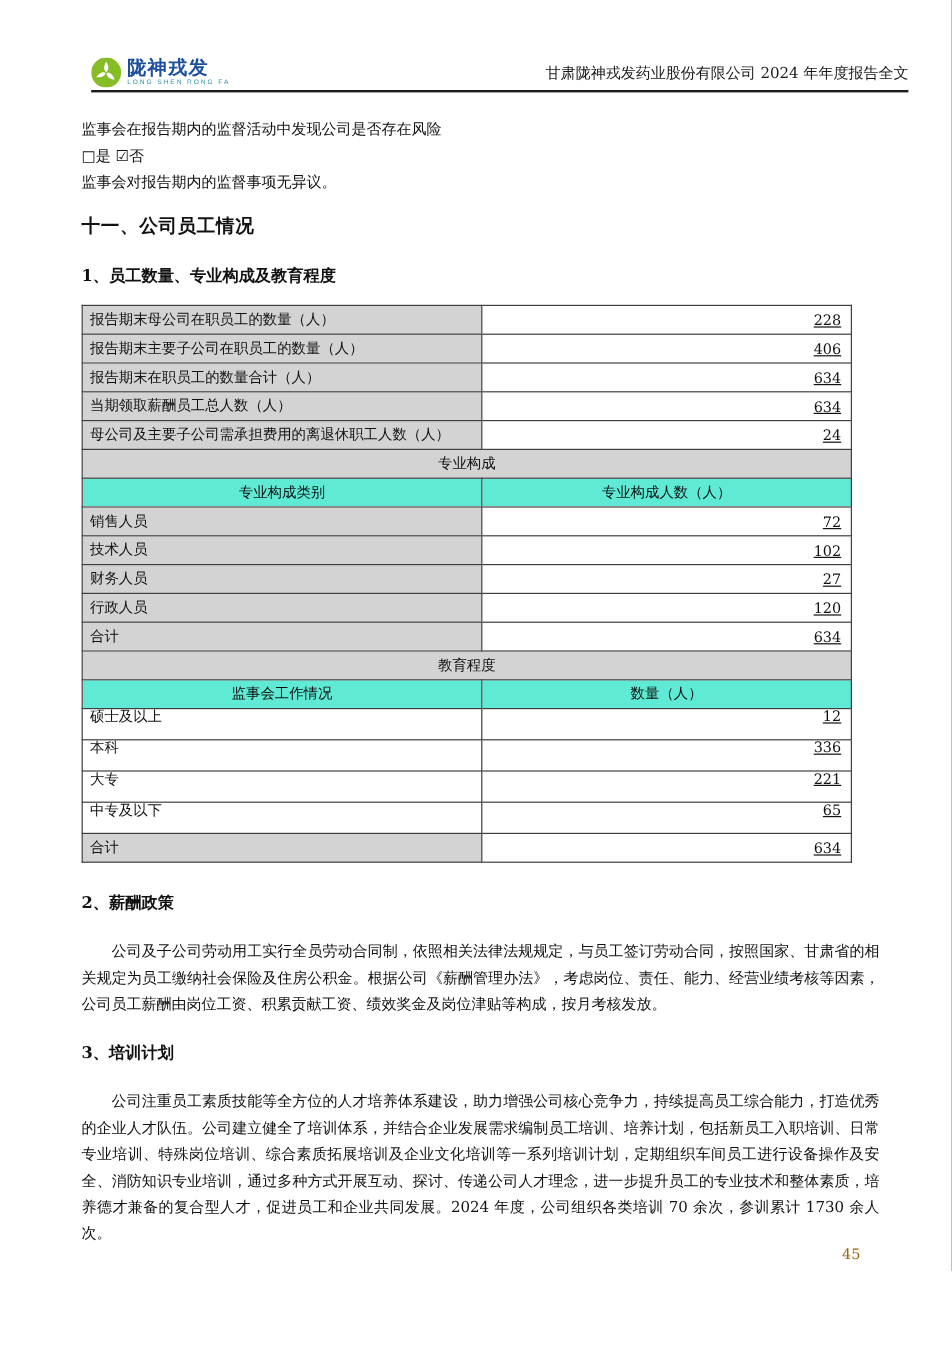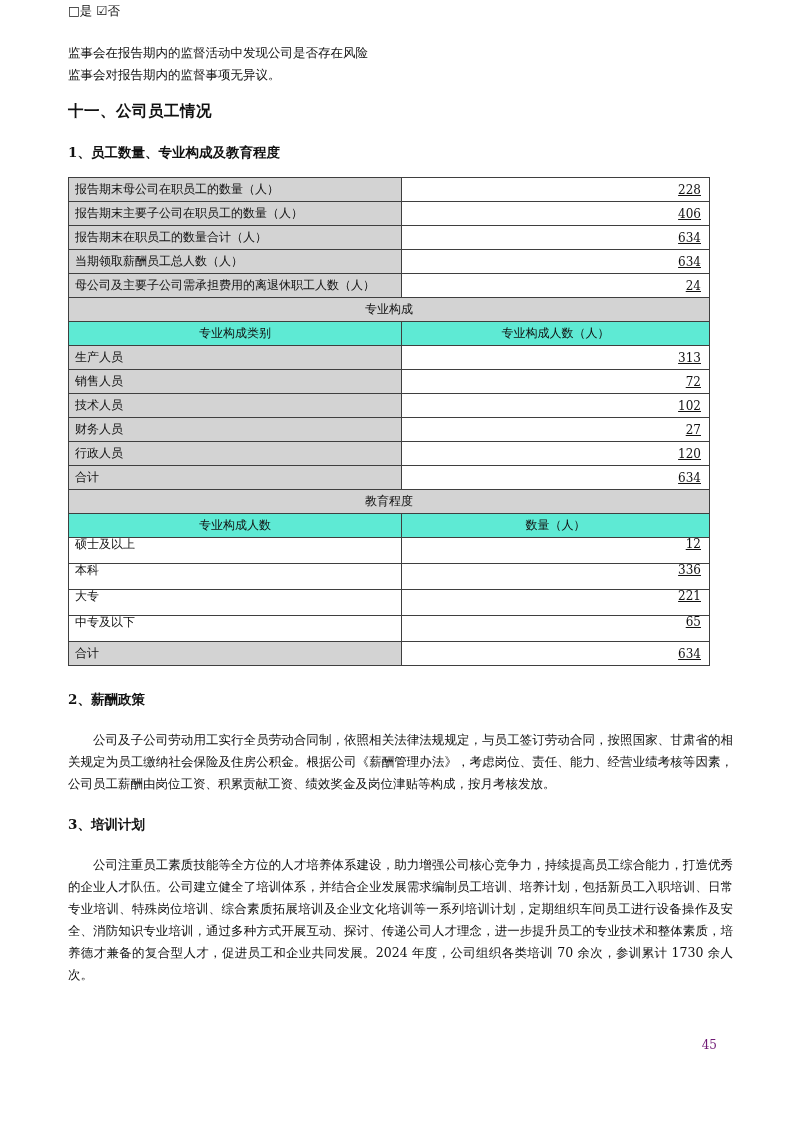--- a/index.html
+++ b/index.html
@@ -46,35 +46,52 @@
     vertical-align:middle;
     overflow:hidden;white-space:nowrap;margin-left:28px;
   }
   .c1{width:320px;}
   .gray{background:#d3d3d3;}
   .val{text-align:right;padding-right:8px !important;background:#fff;text-decoration:underline;}
   tr.section-row td{background:#d3d3d3;text-align:center;}
   tr.head-row td{background:#5eead4;text-align:center;}
   tr.small td{height:13px;line-height:13px;padding-top:0;padding-bottom:12px;}
   
-  .page-number{position:absolute;top:1038px;right:76px;font-size:12px;color:#701a75;}
+  .page-number{position:absolute;top:1038px;right:76px;font-size:12px;color:#a16207;}
 </style>
 </head>
 <body>
 
 <div class="page">
 
+  <div class="header">
+    <div class="logo">
+      <svg class="logo-mark" viewBox="0 0 24 24">
+        <circle cx="12" cy="12" r="12" fill="#86bc25"></circle>
+        <g fill="#ffffff">
+          <path d="M12 3.2 C9.6 7.6 9.9 9.8 12 11.6 C14.1 9.8 14.4 7.6 12 3.2 Z"></path>
+          <path d="M12 3.2 C9.6 7.6 9.9 9.8 12 11.6 C14.1 9.8 14.4 7.6 12 3.2 Z" transform="rotate(130 12 12)"></path>
+          <path d="M12 3.2 C9.6 7.6 9.9 9.8 12 11.6 C14.1 9.8 14.4 7.6 12 3.2 Z" transform="rotate(245 12 12)"></path>
+        </g>
+      </svg>
+      <div class="logo-textcol">
+        <span class="logo-cn">陇神戎发</span>
+        <span class="logo-en">LONG SHEN RONG FA</span>
+      </div>
+    </div>
+    <div class="doc-title">甘肃陇神戎发药业股份有限公司 2024 年年度报告全文</div>
+  </div>
 
   <div class="content">
 
+    <div class="line first-line">监事会在报告期内的监督活动中发现公司是否存在风险</div>
     <div class="line">
       <span>□是</span>
       <span>☑否</span>
     </div>
-    <div class="line first-line">监事会在报告期内的监督活动中发现公司是否存在风险</div>
     <div class="line">监事会对报告期内的监督事项无异议。</div>
 
     <div class="h-main second">十一、公司员工情况</div>
 
     <div class="h-sub">1、员工数量、专业构成及教育程度</div>
 
     <table class="emp">
       <tbody>
         <tr>
           <td class="c1 gray">报告期末母公司在职员工的数量（人）</td>
@@ -98,24 +115,20 @@
         </tr>
 
         <tr class="section-row">
           <td colspan="2">专业构成</td>
         </tr>
         <tr class="head-row">
           <td class="c1">专业构成类别</td>
           <td>专业构成人数（人）</td>
         </tr>
         <tr>
-          <td class="c1 gray">生产人员</td>
-          <td class="val">313</td>
-        </tr>
-        <tr>
           <td class="c1 gray">销售人员</td>
           <td class="val">72</td>
         </tr>
         <tr>
           <td class="c1 gray">技术人员</td>
           <td class="val">102</td>
         </tr>
         <tr>
           <td class="c1 gray">财务人员</td>
           <td class="val">27</td>
@@ -126,21 +139,21 @@
         </tr>
         <tr>
           <td class="c1 gray">合计</td>
           <td class="val">634</td>
         </tr>
 
         <tr class="section-row">
           <td colspan="2">教育程度</td>
         </tr>
         <tr class="head-row">
-          <td class="c1">专业构成人数</td>
+          <td class="c1">监事会工作情况</td>
           <td>数量（人）</td>
         </tr>
         <tr class="small">
           <td class="c1">硕士及以上</td>
           <td class="val">12</td>
         </tr>
         <tr class="small">
           <td class="c1">本科</td>
           <td class="val">336</td>
         </tr>

